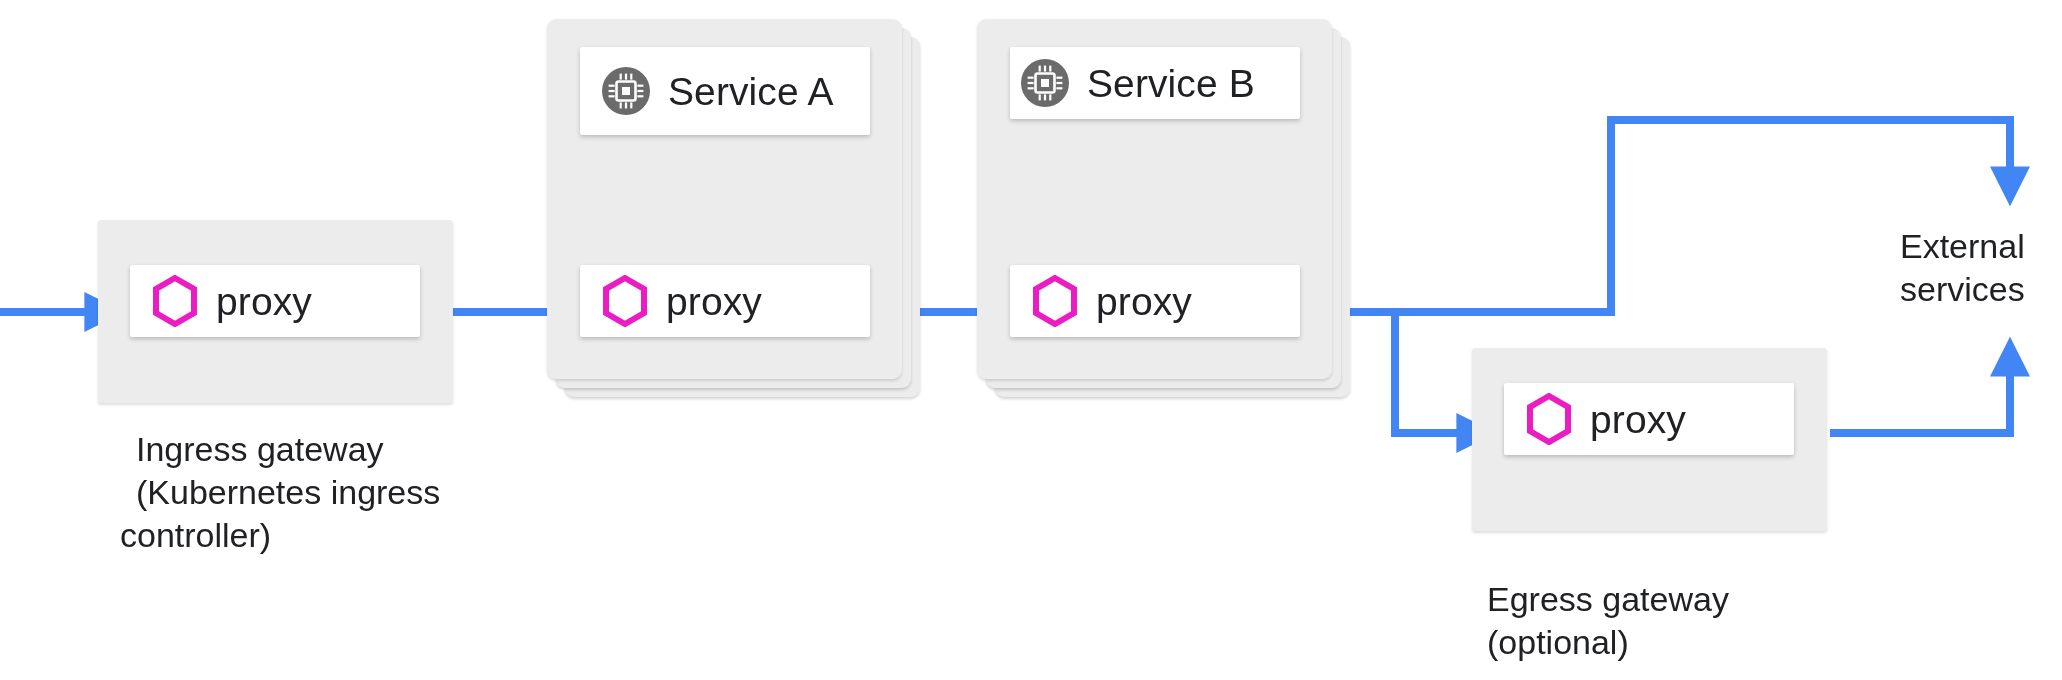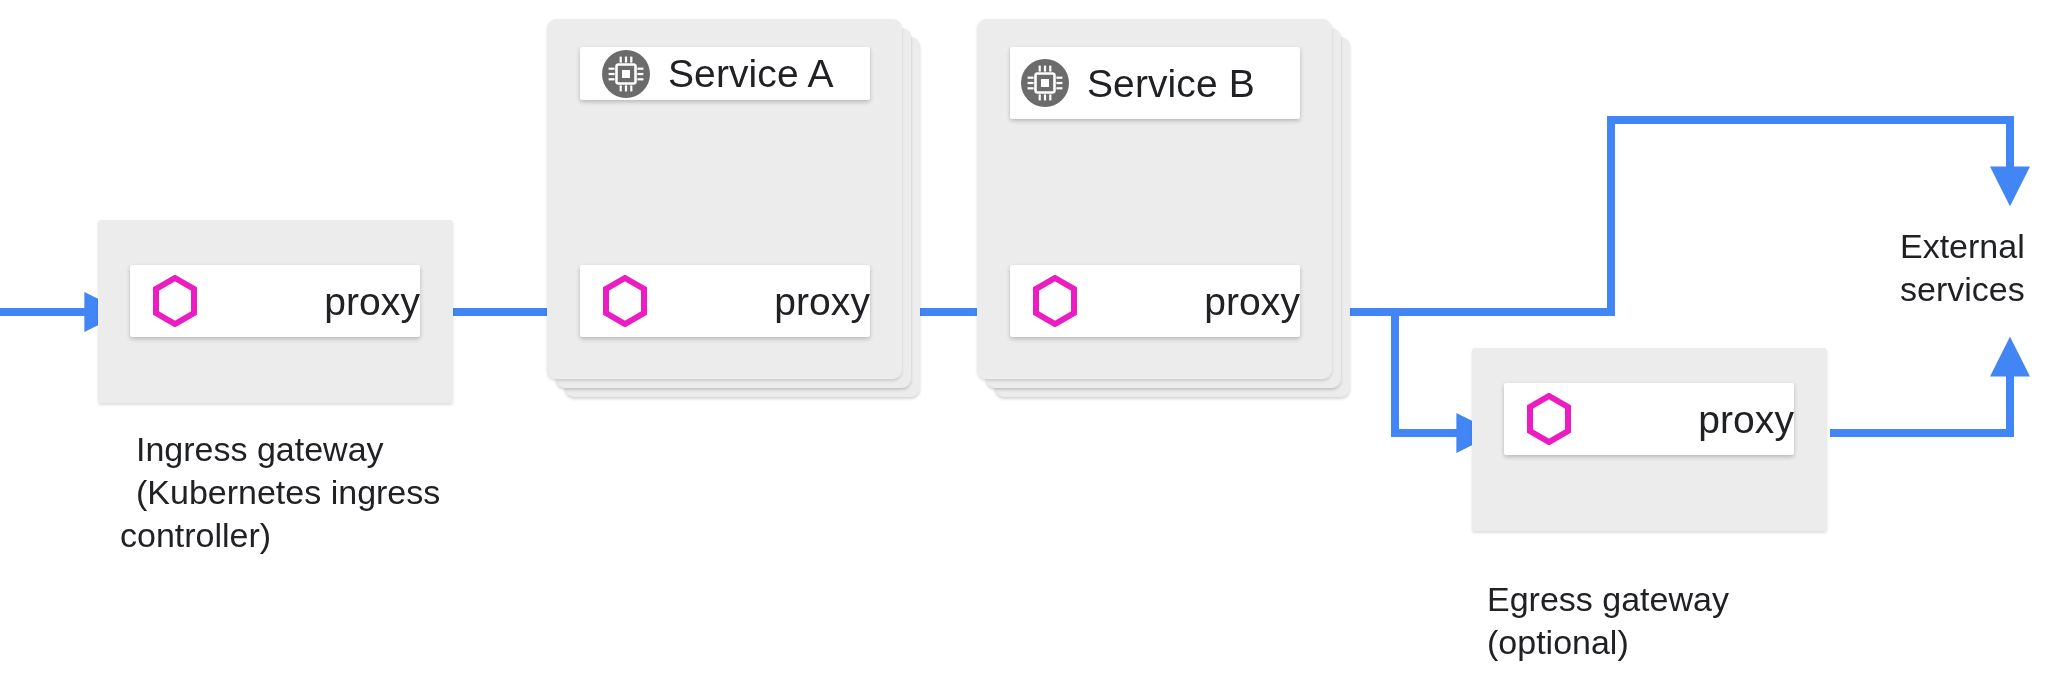--- a/index.html
+++ b/index.html
@@ -55,21 +55,21 @@
   
   .white-box {
     position: absolute;
     background: #ffffff;
     border-radius: 2px;
     box-shadow: 0 2px 4px rgba(0,0,0,0.22);
     display: flex;
     align-items: center;
     box-sizing: border-box;
   }
-  .proxy-box { padding-left: 22px; justify-content: space-between; }
+  .proxy-box { padding-left: 22px; }
   .svc-box   { padding-left: 20px; }
 
   .hex-icon {
     flex: 0 0 auto;
     width: 46px;
     height: 52px;
     margin-right: 18px;
   }
   .cpu-icon {
     flex: 0 0 auto;
@@ -157,21 +157,21 @@
   <div class="caption" style="left:136px; top:428px; width:420px;">Ingress gateway</div>
   <div class="caption" style="left:136px; top:471px; width:460px;">(Kubernetes ingress</div>
   <div class="caption" style="left:120px; top:514px; width:420px;">controller)</div>
 
   <div class="pod-stack" style="left:547px; top:19px; width:380px; height:380px;">
     <div class="pod-card back2" style="width:355px; height:360px;"></div>
     <div class="pod-card back1" style="width:355px; height:360px;"></div>
     <div class="pod-card front" style="width:355px; height:360px;"></div>
   </div>
 
-  <div class="white-box svc-box" style="left:580px; top:47px; width:290px; height:53px;">
+  <div class="white-box svc-box" style="left:580px; top:47px; width:290px; height:88px;">
     <svg class="cpu-icon" viewBox="0 0 52 52">
       <circle cx="26" cy="26" r="24" fill="#6B6B6B"></circle>
       <g fill="#ffffff">
         <rect x="16.5" y="16.5" width="19" height="19" rx="2" ry="2" fill="none" stroke="#ffffff" stroke-width="2.6"></rect>
         <rect x="22" y="22" width="8" height="8" fill="#ffffff"></rect>
         <rect x="19.6" y="8.6" width="2.2" height="6"></rect>
         <rect x="24.9" y="8.6" width="2.2" height="6"></rect>
         <rect x="30.2" y="8.6" width="2.2" height="6"></rect>
         <rect x="19.6" y="37.4" width="2.2" height="6"></rect>
         <rect x="24.9" y="37.4" width="2.2" height="6"></rect>

